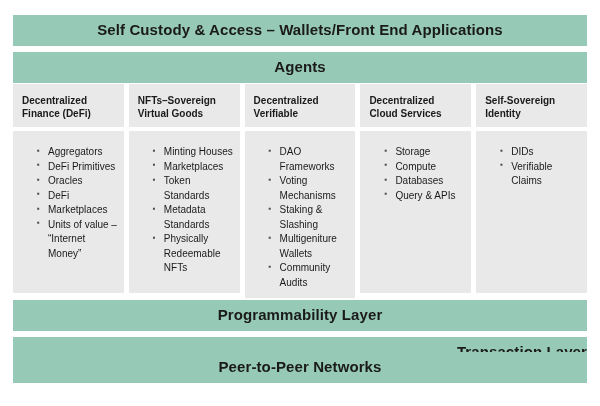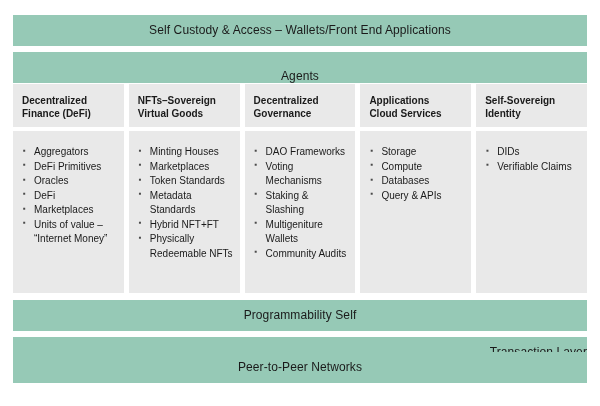--- a/index.html
+++ b/index.html
@@ -24,29 +24,29 @@
     position: absolute;
     left: 13px;
     width: 574px;
     height: 31px;
     background: #96c9b6;
     display: flex;
     align-items: center;
     justify-content: center;
   }
   .bar-label {
-    font-size: 12px;
-    font-weight: normal;
+    font-size: 15px;
+    font-weight: bold;
     color: #1a1a1a;
     letter-spacing: 0.1px;
     line-height: 1.1;
     text-align: center;
   }
   #bar-self-custody { top: 15px; }
-  #bar-agents { top: 52px; align-items: flex-end; }
+  #bar-agents { top: 52px; }
   #bar-programmability { top: 300px; }
   #bar-transaction { top: 337px; justify-content: flex-end; }
   #bar-p2p { top: 352px; }
 
   #columns {
     position: absolute;
     left: 13px;
     top: 84px;
     width: 574px;
     height: 209px;
@@ -68,21 +68,21 @@
   .card-title {
     font-size: 10px;
     font-weight: bold;
     color: #1a1a1a;
     line-height: 1.32;
   }
   .card-body {
     background: #e9e9e9;
     flex: 1;
     margin-top: 4px;
-    padding: 14px 6px 8px 8px;
+    padding: 14px 6px 8px 22px;
     box-sizing: border-box;
   }
   ul.bullets {
     margin: 0;
     padding: 0;
     list-style: none;
   }
   ul.bullets li {
     position: relative;
     font-size: 10px;
@@ -134,44 +134,43 @@
     <div class="card">
       <div class="card-header">
         <div class="card-title">NFTs–Sovereign Virtual Goods</div>
       </div>
       <div class="card-body">
         <ul class="bullets">
           <li>Minting Houses</li>
           <li>Marketplaces</li>
           <li>Token Standards</li>
           <li>Metadata Standards</li>
-          <li>Hybrid NFT+FT</li>
           <li>Physically Redeemable NFTs</li>
         </ul>
       </div>
     </div>
 
     <div class="card">
       <div class="card-header">
-        <div class="card-title">Decentralized Governance</div>
+        <div class="card-title">Decentralized Verifiable</div>
       </div>
       <div class="card-body">
         <ul class="bullets">
           <li>DAO Frameworks</li>
           <li>Voting Mechanisms</li>
           <li>Staking &amp; Slashing</li>
           <li>Multigeniture Wallets</li>
           <li>Community Audits</li>
         </ul>
       </div>
     </div>
 
     <div class="card">
       <div class="card-header">
-        <div class="card-title">Applications Cloud Services</div>
+        <div class="card-title">Decentralized Cloud Services</div>
       </div>
       <div class="card-body">
         <ul class="bullets">
           <li>Storage</li>
           <li>Compute</li>
           <li>Databases</li>
           <li>Query &amp; APIs</li>
         </ul>
       </div>
     </div>
@@ -184,21 +183,21 @@
         <ul class="bullets">
           <li>DIDs</li>
           <li>Verifiable Claims</li>
         </ul>
       </div>
     </div>
 
   </div>
 
   <div class="bar" id="bar-programmability">
-    <span class="bar-label">Programmability Self</span>
+    <span class="bar-label">Programmability Layer</span>
   </div>
 
   <div class="bar" id="bar-transaction">
     <span class="bar-label">Transaction Layer</span>
   </div>
 
   <div class="bar" id="bar-p2p">
     <span class="bar-label">Peer-to-Peer Networks</span>
   </div>
 

